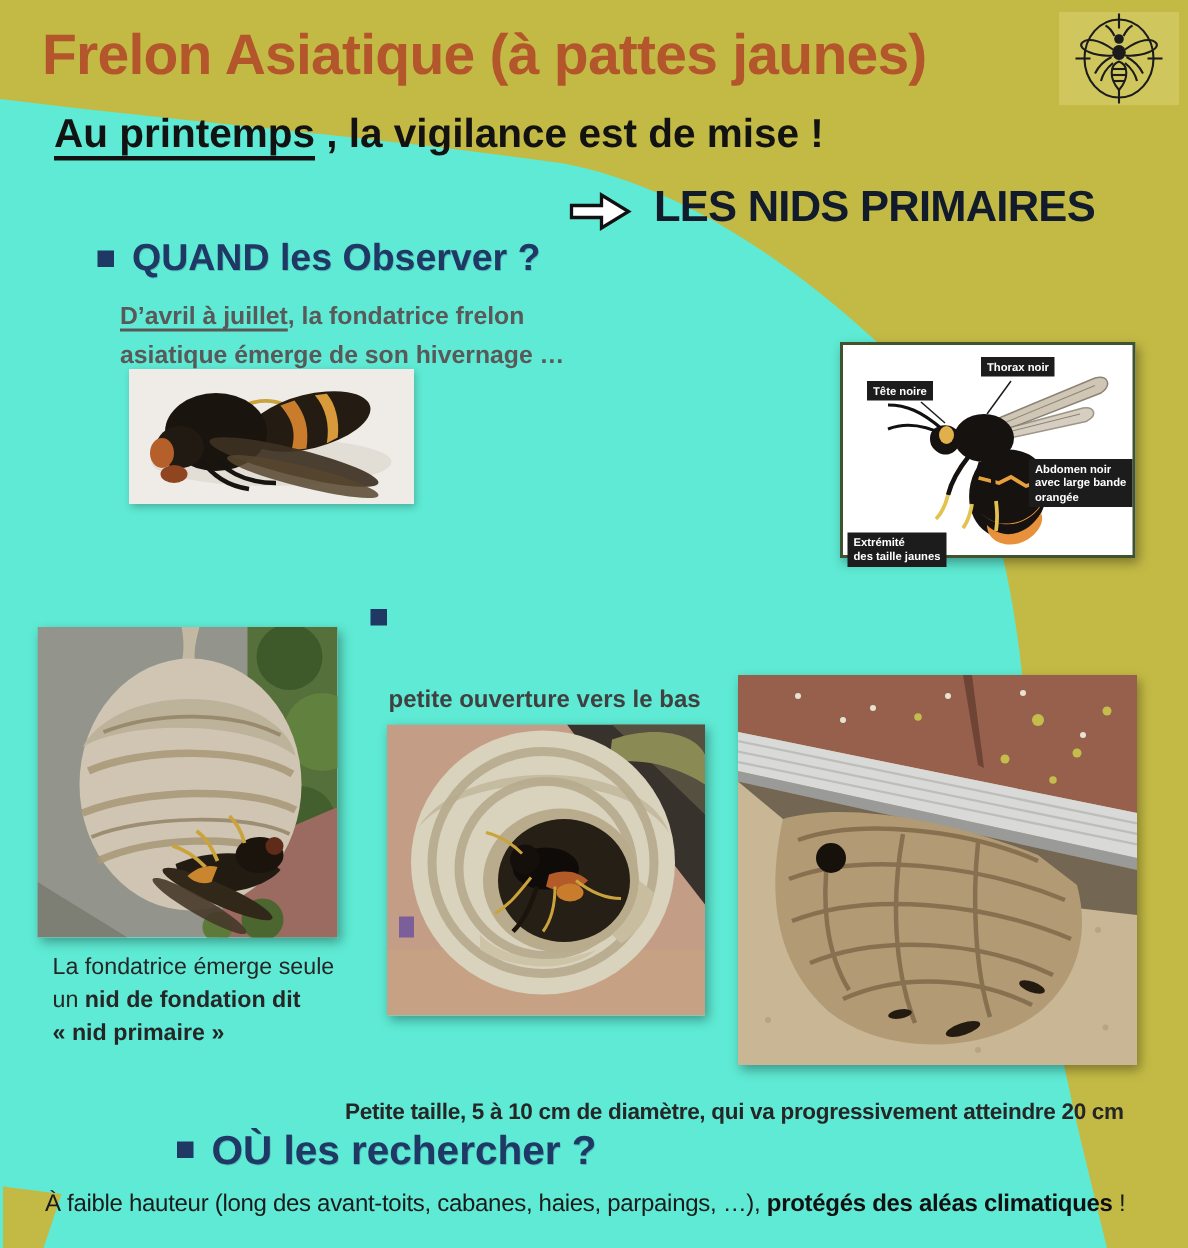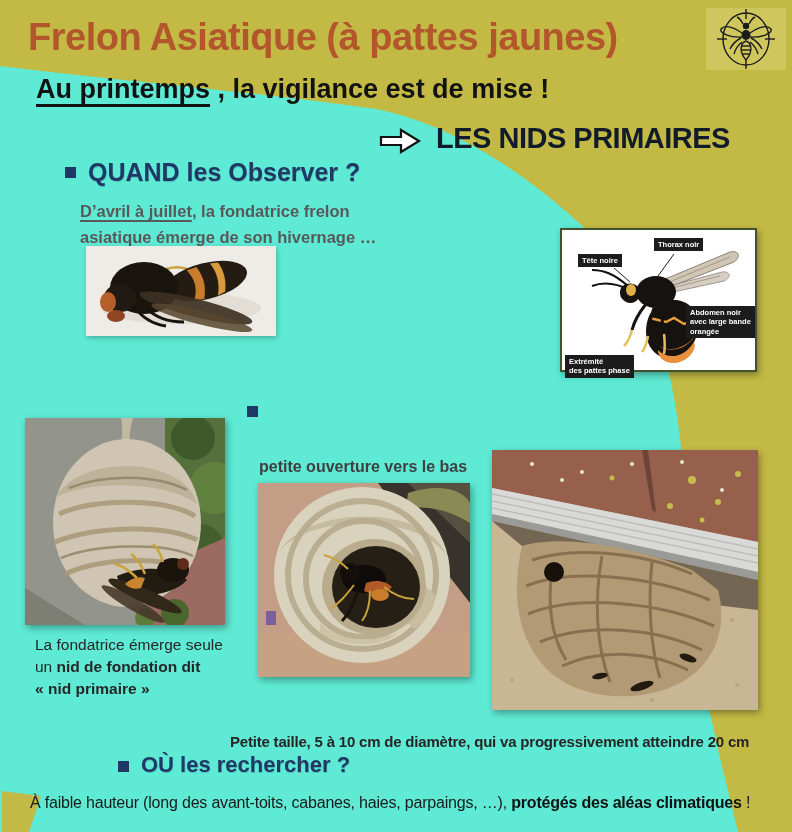--- a/index.html
+++ b/index.html
@@ -46,21 +46,21 @@
 
   .photo-left-nest{left:25px;top:418px;width:200px;height:207px;}
   .left-caption{left:35px;top:634px;font-size:15.5px;color:#262626;line-height:1.42;white-space:nowrap;}
   .photo-middle-nest{left:258px;top:483px;width:212px;height:194px;}
   .photo-right-nest{left:492px;top:450px;width:266px;height:260px;}
 
   .size-note{left:230px;top:704px;font-size:15px;font-weight:bold;color:#262626;
              letter-spacing:-0.2px;white-space:nowrap;margin-top:29px;}
 
   .ou-bullet{left:118px;top:761px;}
-  .ou-heading{left:141px;top:752px;font-size:22px;}
+  .ou-heading{left:141px;top:752px;font-size:27px;}
   .ou-body{left:30px;top:794px;font-size:16px;color:#1a1a1a;white-space:nowrap;letter-spacing:-0.2px;}
   .ou-body b{color:#111111;}
 </style>
 </head>
 <body>
 
 <div id="page">
 
   <svg class="abs" style="left:0;top:0;" width="792" height="832" viewBox="0 0 792 832" aria-hidden="true">
     <path d="M0,0 H792 V832 H738 C728,790 719,756 712,722 C700,672 688,562 684,482
@@ -201,21 +201,21 @@
       </g>
     </svg>
     <div class="anat-label" style="left:16px;top:24px;">
       <span>Tête noire</span>
     </div>
     <div class="anat-label" style="left:92px;top:8px;">
       <span>Thorax noir</span>
     </div>
     <div class="anat-label" style="left:3px;top:94px;margin-top:31px;">
       <span>Extrémité</span><br>
-      <span>des pattes phase</span>
+      <span>des taille jaunes</span>
     </div>
     <div class="anat-label" style="left:124px;top:76px;">
       <span>Abdomen noir</span><br>
       <span>avec large bande</span><br>
       <span>orangée</span>
     </div>
   </div>
 
   <div class="abs bullet quoi-bullet"></div>
   <div class="abs quoi-sub">

